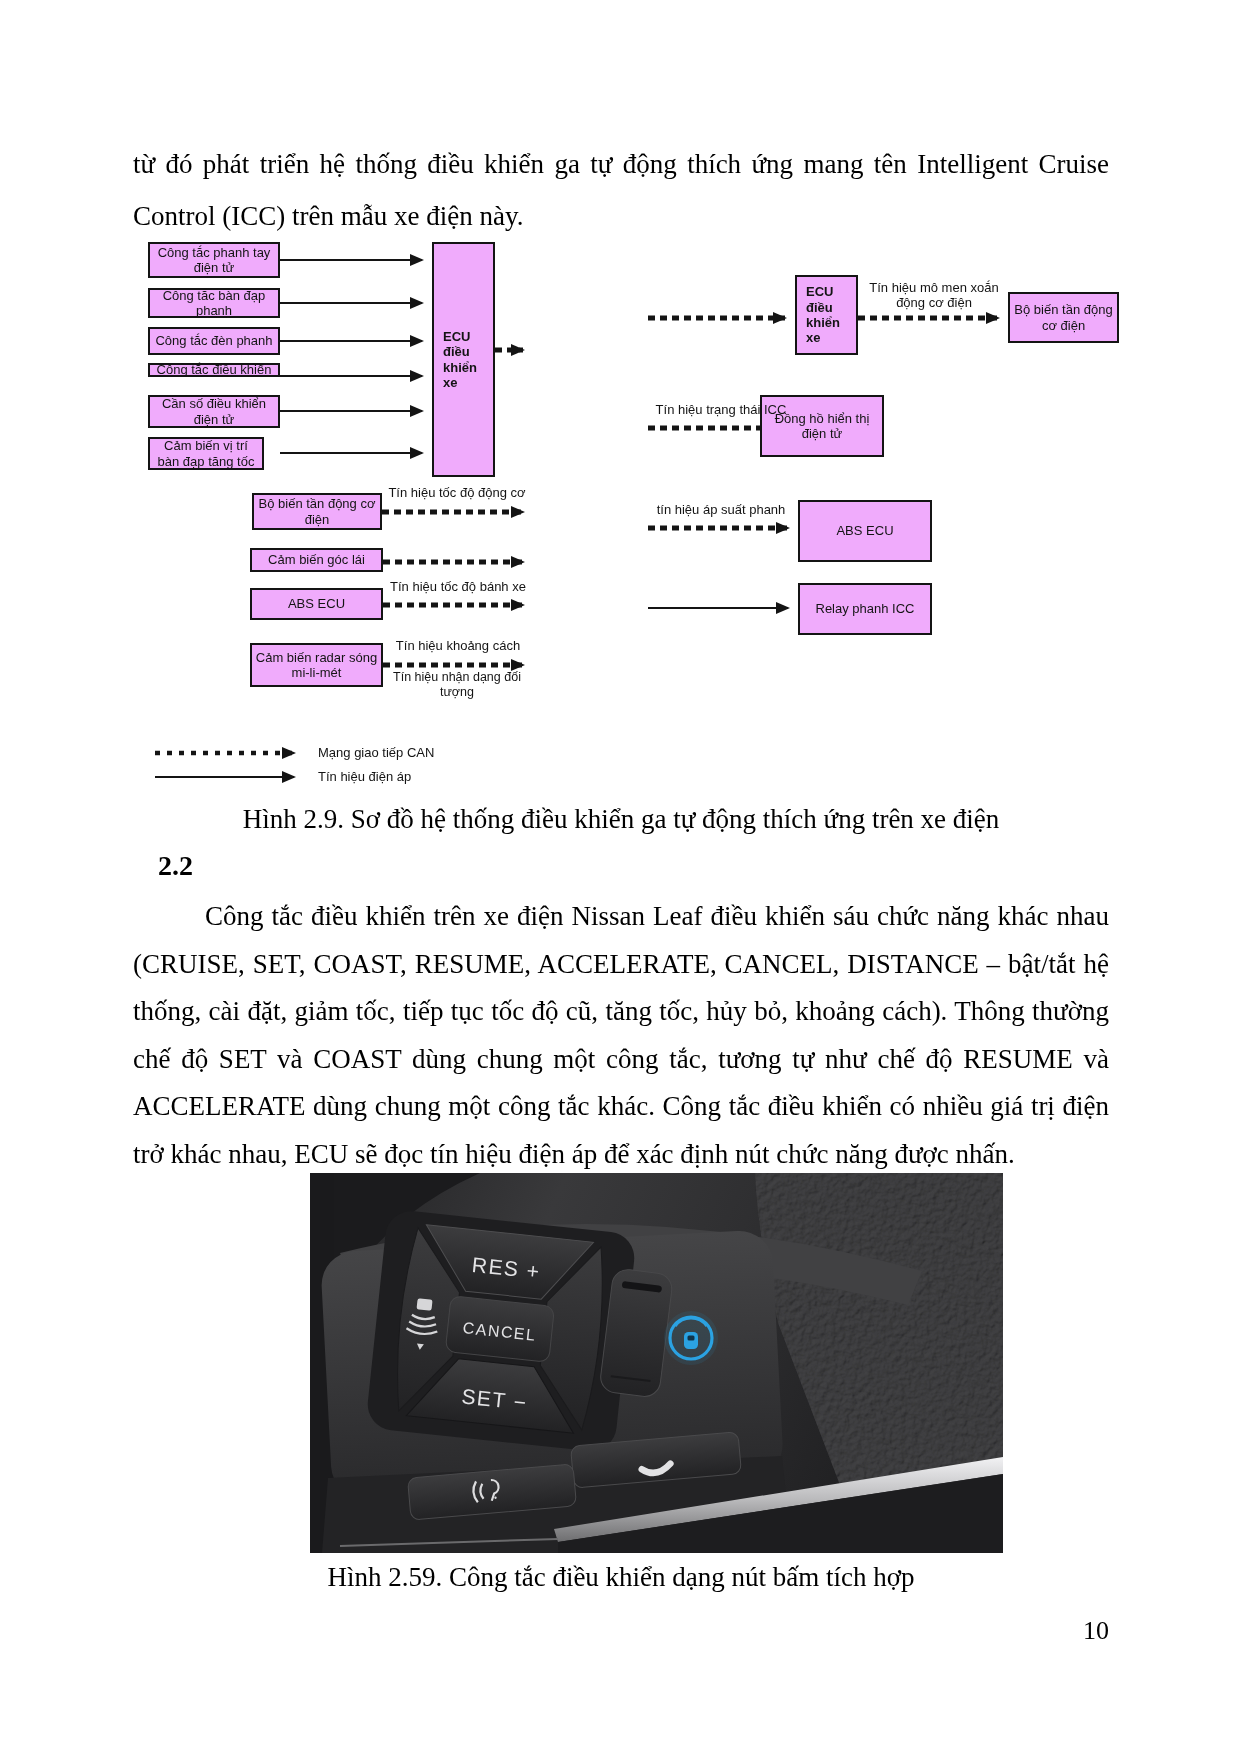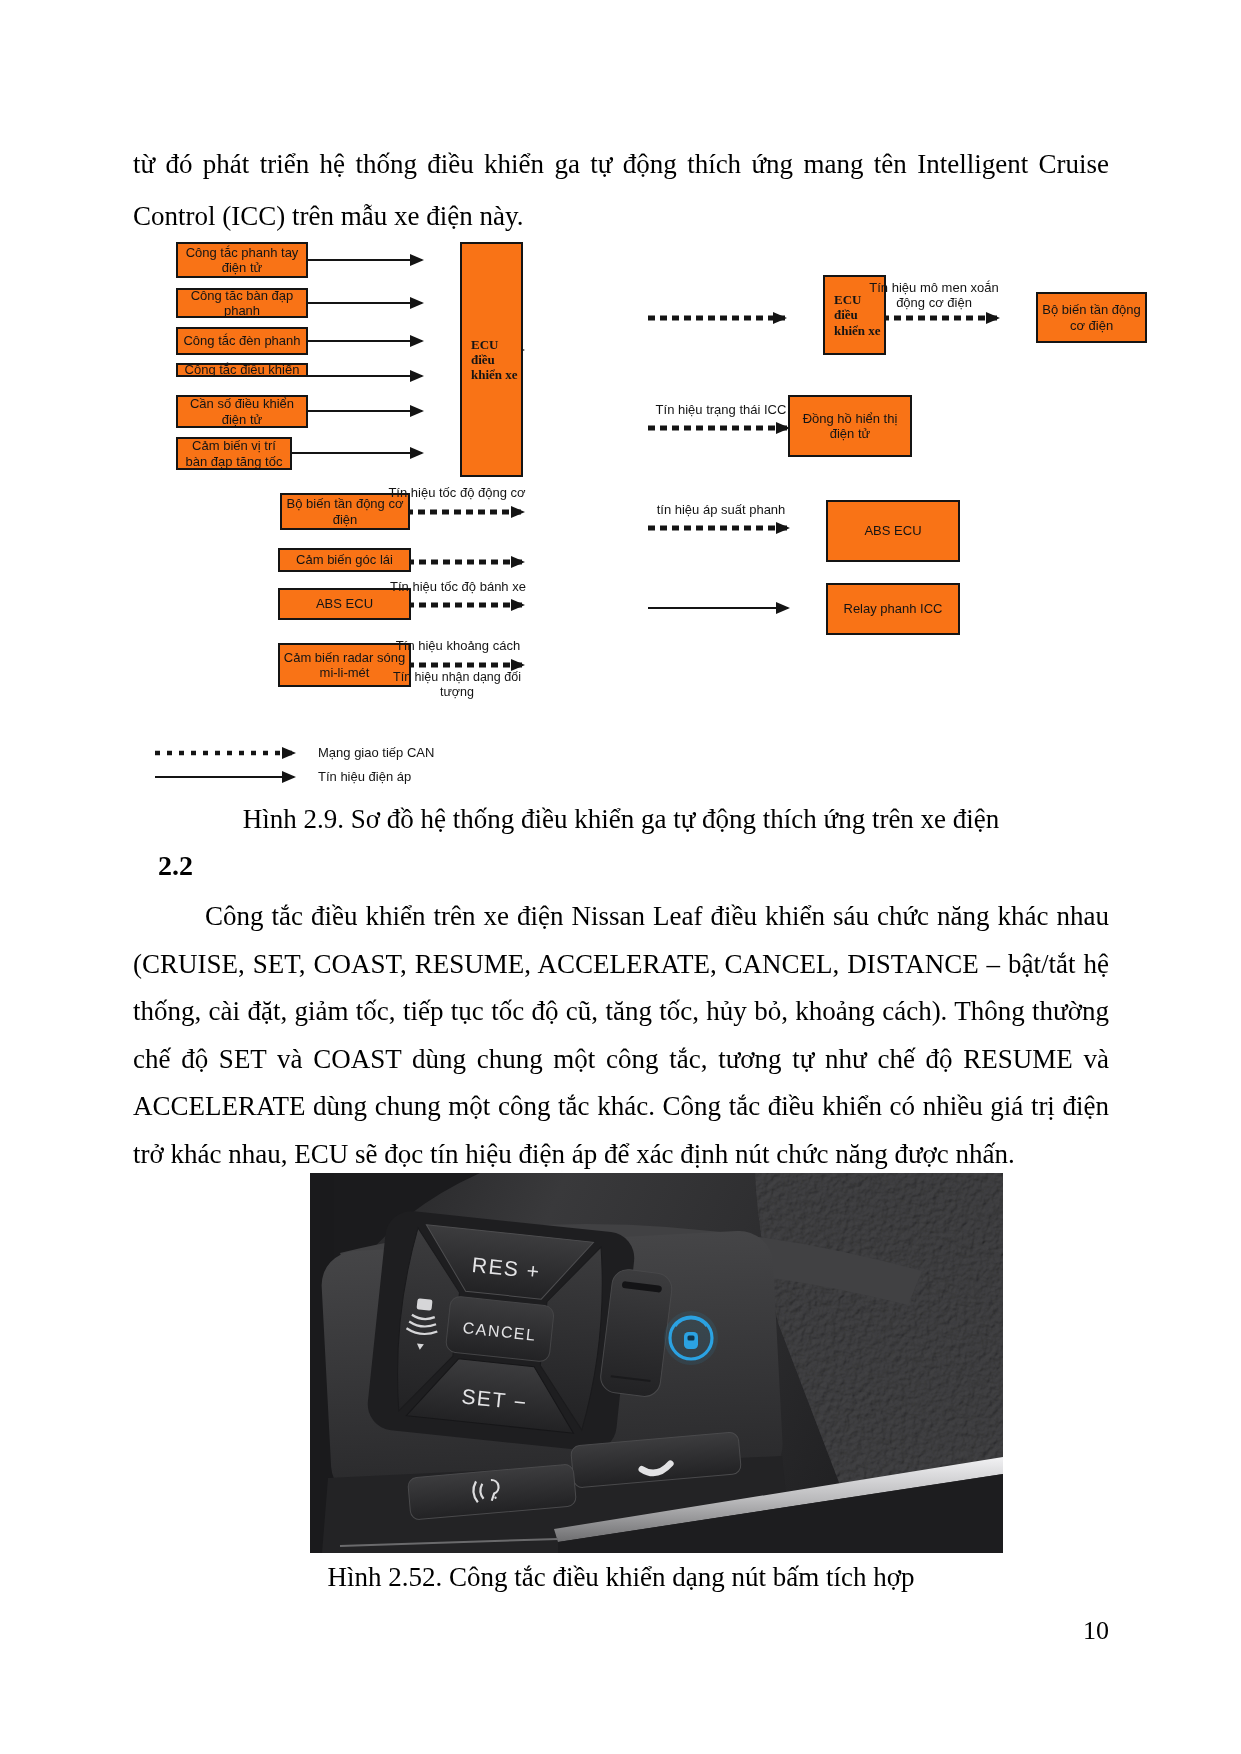--- a/index.html
+++ b/index.html
@@ -32,25 +32,25 @@
   .page-num {
     position:absolute; left:1083px; top:1616px; font-size:26px;
   }
   
   .diagram {
     position:absolute; left:148px; top:242px; width:975px; height:545px;
     font-family:"Liberation Sans","DejaVu Sans",sans-serif;
     font-size:13px; color:#141414;
   }
   .dbox {
-    position:absolute; box-sizing:border-box; background:#f97316;
+    position:absolute; box-sizing:border-box; background:#f0abfc;
     border:2px solid #141414; display:flex; align-items:center;
-    justify-content:center; text-align:center; line-height:1.18; padding:1px 3px;margin-left:28px;
-  }
-  .dbox.leftalign { justify-content:flex-start; text-align:left; padding-left:9px; font-weight:bold;font-family:Liberation Serif, serif; }
+    justify-content:center; text-align:center; line-height:1.18; padding:1px 3px;
+  }
+  .dbox.leftalign { justify-content:flex-start; text-align:left; padding-left:9px; font-weight:bold; }
   .dbox.plain { display:block; }
   .adas-label { position:absolute; top:158px; left:0; width:100%; text-align:center; }
   .dashed-box { border:2px dashed #141414; }
   .dlabel { position:absolute; text-align:center; line-height:1.18; }
   .wires { position:absolute; left:0; top:0; }
   .legend-txt { position:absolute; text-align:left; }
   
   .photo { position:absolute; left:310px; top:1173px; width:693px; height:380px; }
   .photo svg { display:block; }
   .photo-label { font-family:"Liberation Sans","DejaVu Sans",sans-serif; fill:#e4e4e6; letter-spacing:1.5px; }
@@ -236,16 +236,16 @@
           <circle cx="185" cy="325" r="1.2" fill="#dcdcde" stroke="none"></circle>
         </g>
       </g>
 
       <path d="M244,356 L693,284 L693,301 L248,369 Z" fill="url(#pgTrim)"></path>
       <path d="M248,369 L693,301 L693,380 L248,380 Z" fill="#1d1d1f"></path>
       <path d="M30,373 L248,366" stroke="#6a6a6c" stroke-width="2"></path>
     </svg>
   </div>
 
-  <div class="caption-210">Hình 2.52. Công tắc điều khiển dạng nút bấm tích hợp</div>
+  <div class="caption-210">Hình 2.59. Công tắc điều khiển dạng nút bấm tích hợp</div>
 
   <div class="page-num">10</div>
 </div>
 
 </body></html>

